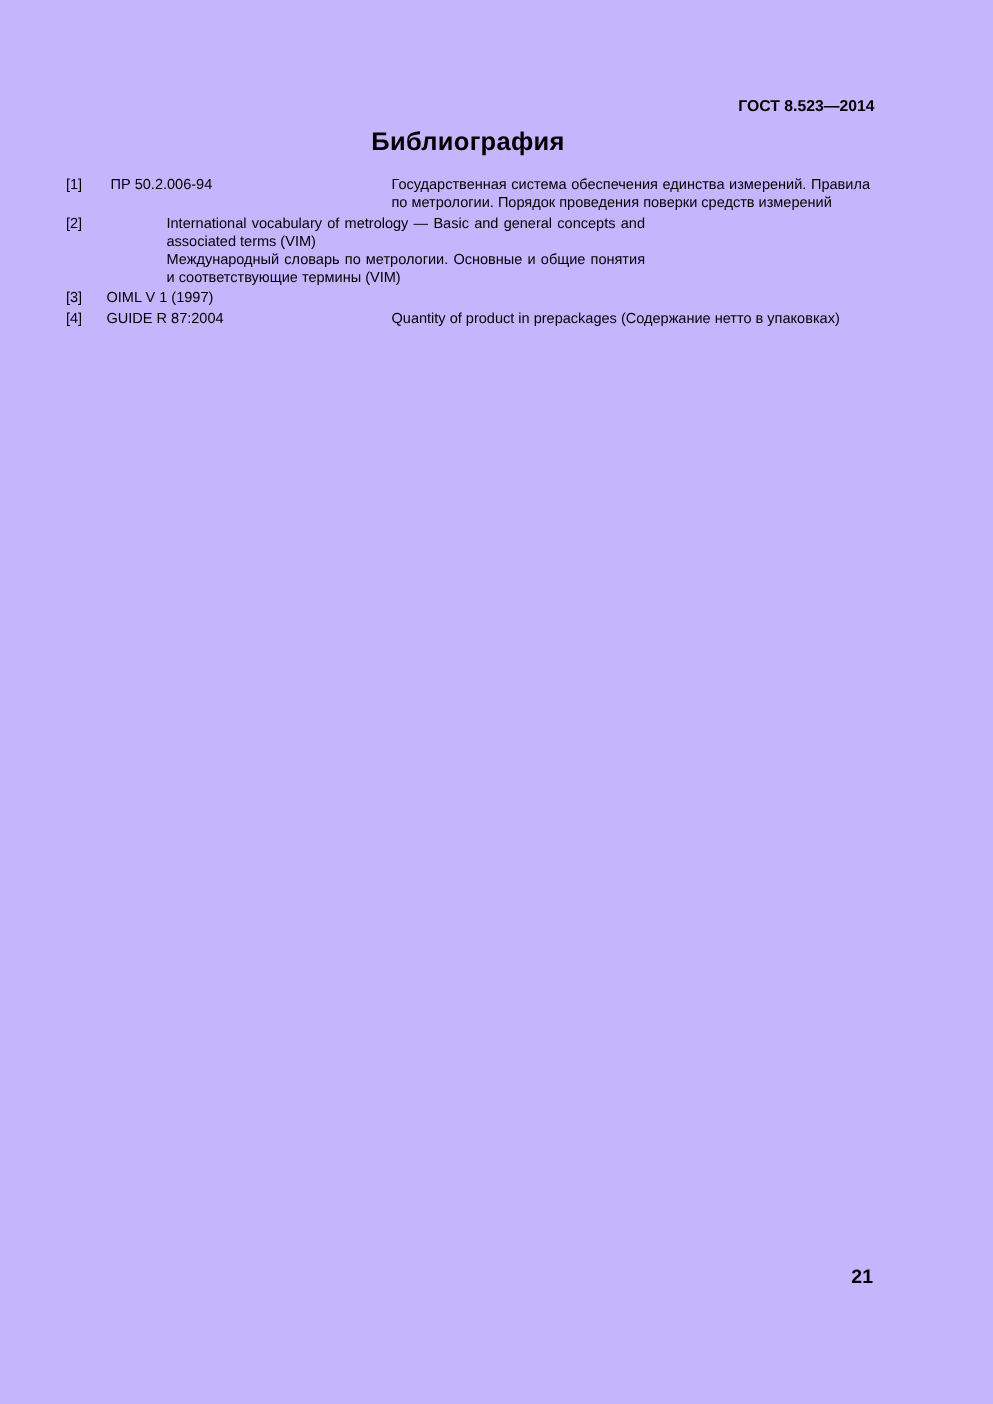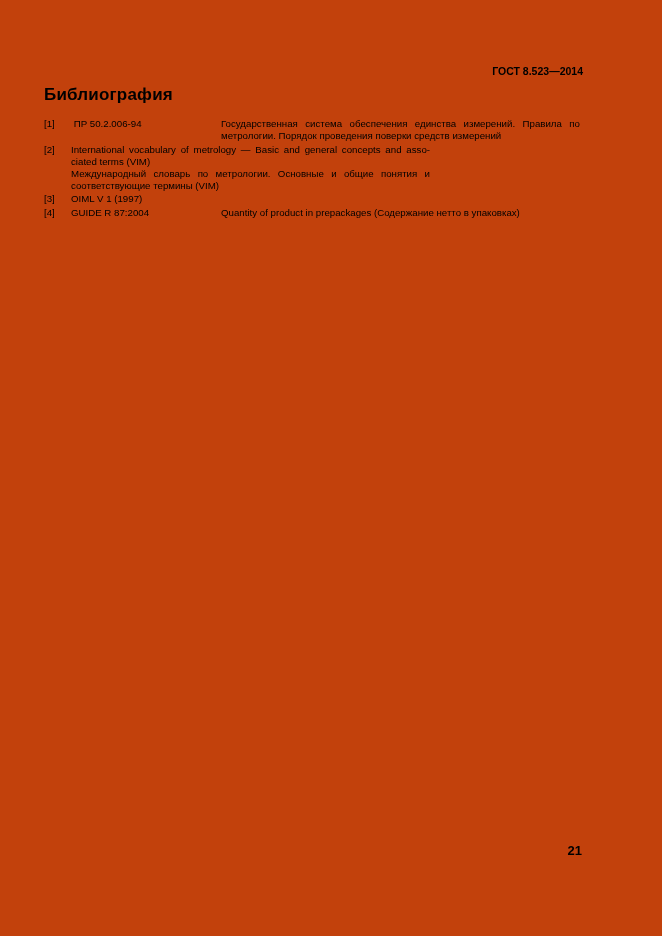--- a/index.html
+++ b/index.html
@@ -4,40 +4,40 @@
 <style>
   html, body {
     margin: 0;
     padding: 0;
     background: #ffffff;
   }
   .page {
     position: relative;
     width: 662px;
     height: 936px;
-    background: #c2410c;
+    background: #c4b5fd;
     color: #000000;
     font-family: "Liberation Sans", sans-serif;
     overflow: hidden;
   }
   .doc-num {
     position: absolute;
     top: 64px;
     right: 79px;
     font-size: 10.5px;
     line-height: 14px;
     font-weight: bold;
     white-space: nowrap;
   }
   .title-wrap {
     position: absolute;
     top: 84px;
     left: 44px;
     width: 536px;
-    text-align: left;
+    text-align: center;
   }
   .title {
     font-size: 17px;
     line-height: 22px;
     font-weight: bold;
     letter-spacing: 0.2px;
   }
   .biblio {
     position: absolute;
     top: 118px;
@@ -63,20 +63,21 @@
   }
   .desig .line {
     white-space: nowrap;
   }
   .desc {
     width: 359px;
     flex: 0 0 359px;
   }
   .desc .line {
     text-align: justify;
+    margin-left: 40px;
   }
   .pagenum {
     position: absolute;
     top: 844px;
     right: 80px;
     font-size: 13px;
     line-height: 14px;
     font-weight: bold;
   }
 </style>

